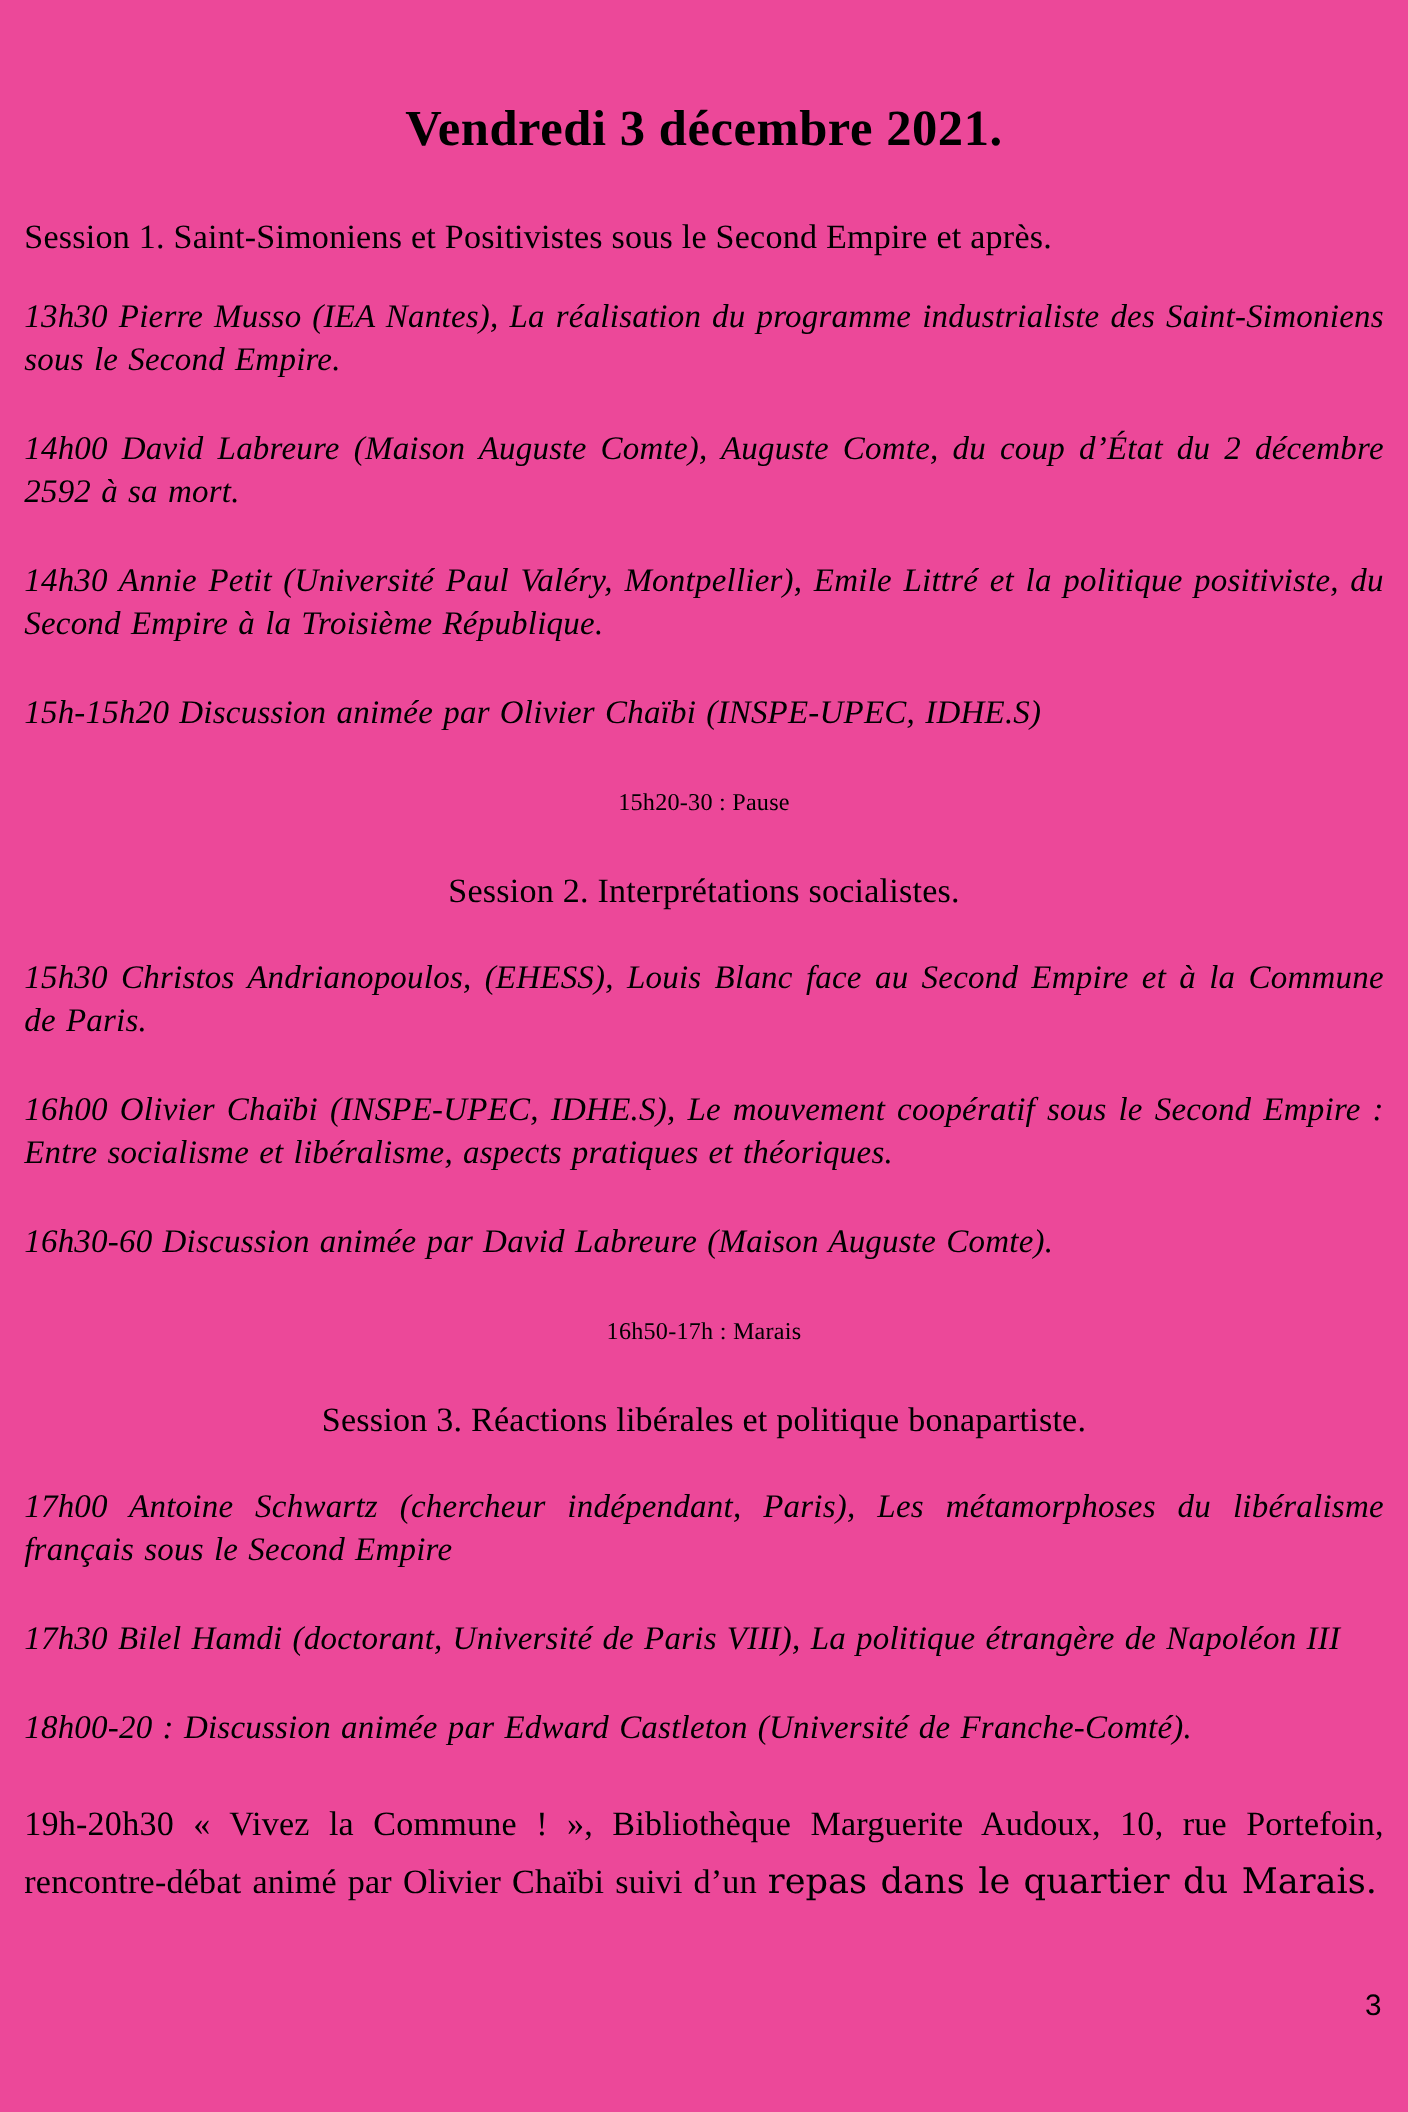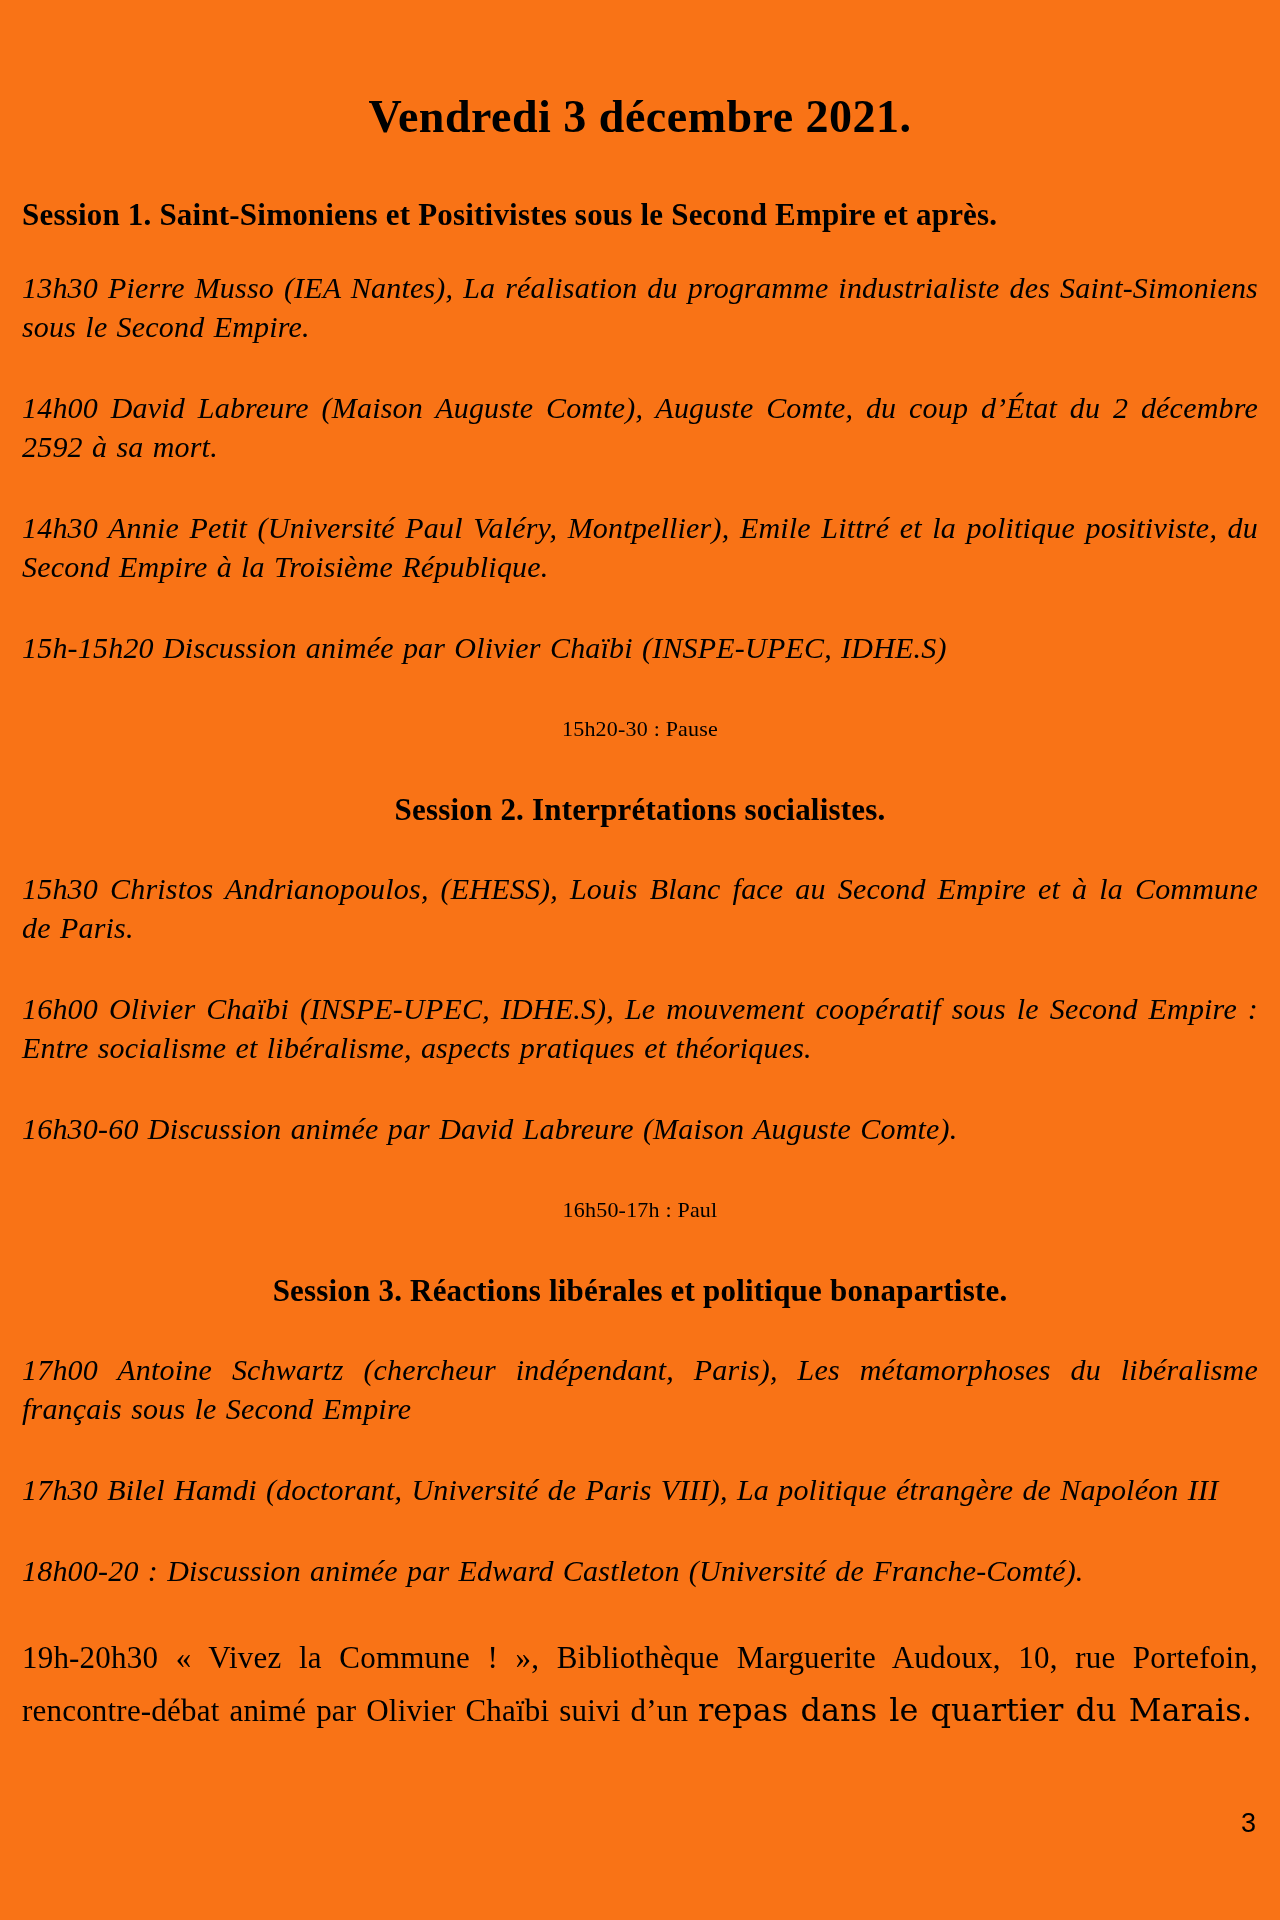--- a/index.html
+++ b/index.html
@@ -5,37 +5,37 @@
   html, body {
     margin: 0;
     padding: 0;
     background: #ffffff;
   }
   .page {
     position: relative;
     width: 1280px;
     height: 1920px;
     box-sizing: border-box;
-    background: #f97316;
+    background: #ec4899;
     color: #000000;
     padding: 92px 22px 0 22px;
     font-family: "Liberation Serif", "DejaVu Serif", serif;
     overflow: hidden;
   }
   .day-title {
     font-size: 46px;
     font-weight: bold;
     text-align: center;
     line-height: 1.1;
     margin: 0 0 52px 0;
     letter-spacing: 0.5px;
   }
   .session-heading {
     font-size: 31px;
-    font-weight: bold;
+    font-weight: normal;
     text-align: left;
     line-height: 39px;
     margin: 0 0 34px 0;
     letter-spacing: 0.2px;
   }
   .session-heading.mid {
     margin-bottom: 40px;
     text-align: center;
   }
   p.schedule-item {
@@ -88,21 +88,21 @@
   <p class="schedule-item">13h30 Pierre Musso (IEA Nantes), La réalisation du programme industrialiste des Saint-Simoniens sous le Second Empire.</p>
   <p class="schedule-item">14h00 David Labreure (Maison Auguste Comte), Auguste Comte, du coup d’État du 2 décembre 2592 à sa mort.</p>
   <p class="schedule-item">14h30 Annie Petit (Université Paul Valéry, Montpellier), Emile Littré et la politique positiviste, du Second Empire à la Troisième République.</p>
   <p class="schedule-item">15h-15h20 Discussion animée par Olivier Chaïbi (INSPE-UPEC, IDHE.S)</p>
   <p class="pause-note">15h20-30 : Pause</p>
 
   <h2 class="session-heading mid">Session 2. Interprétations socialistes.</h2>
   <p class="schedule-item">15h30 Christos Andrianopoulos, (EHESS), Louis Blanc face au Second Empire et à la Commune de Paris.</p>
   <p class="schedule-item">16h00 Olivier Chaïbi (INSPE-UPEC, IDHE.S), Le mouvement coopératif sous le Second Empire : Entre socialisme et libéralisme, aspects pratiques et théoriques.</p>
   <p class="schedule-item">16h30-60 Discussion animée par David Labreure (Maison Auguste Comte).</p>
-  <p class="pause-note">16h50-17h : Paul</p>
+  <p class="pause-note">16h50-17h : Marais</p>
 
   <h2 class="session-heading mid">Session 3. Réactions libérales et politique bonapartiste.</h2>
   <p class="schedule-item">17h00 Antoine Schwartz (chercheur indépendant, Paris), Les métamorphoses du libéralisme français sous le Second Empire</p>
   <p class="schedule-item">17h30 Bilel Hamdi (doctorant, Université de Paris VIII), La politique étrangère de Napoléon III</p>
   <p class="schedule-item">18h00-20 : Discussion animée par Edward Castleton (Université de Franche-Comté).</p>
 
   <p class="closing-note"><span>19h-20h30 « Vivez la Commune ! », Bibliothèque Marguerite Audoux, 10, rue Portefoin, rencontre-débat animé par Olivier Chaïbi suivi d’un </span><span class="closing-highlight">repas dans le quartier du Marais</span><span class="closing-highlight">.</span></p>
 
   <div class="page-number">3</div>
 

